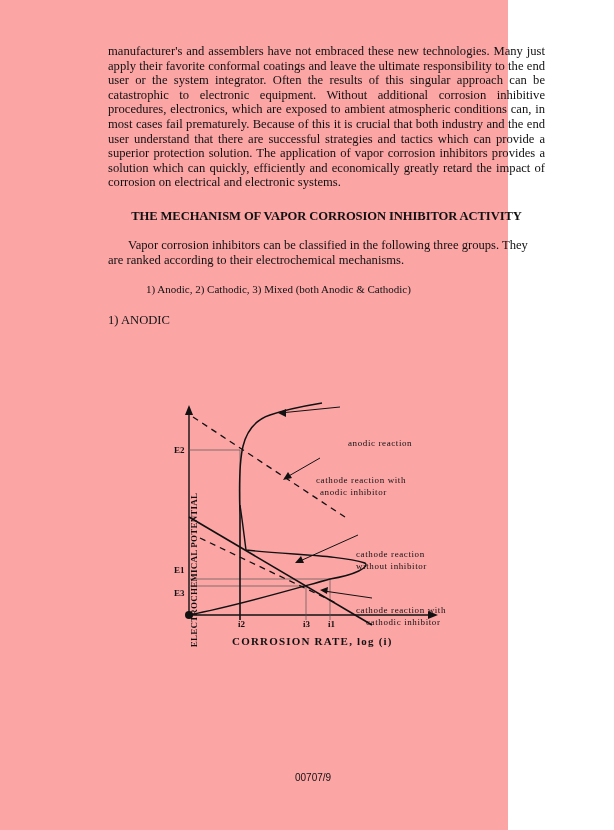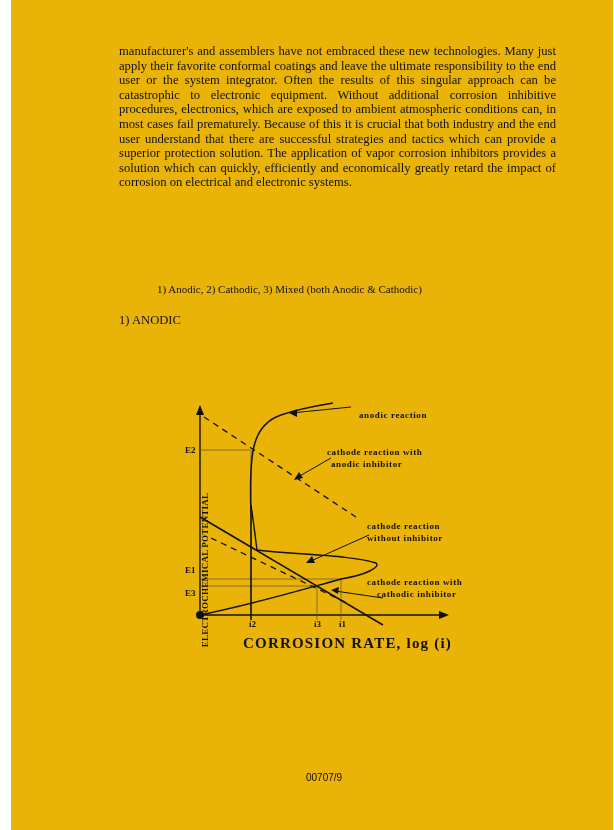--- a/index.html
+++ b/index.html
@@ -1,38 +1,40 @@
 <!DOCTYPE html>
 <html><head>
 <meta charset="utf-8">
 <style>
   html,body{margin:0;padding:0;background:#fff;}
   body{width:614px;height:830px;position:relative;overflow:hidden;font-family:"Liberation Serif","DejaVu Serif",serif;color:#111;}
-  .page{position:absolute;left:11px;top:0;width:602px;height:830px;background:#eab308;}
+  .page{position:absolute;left:0;top:0;width:508px;height:830px;background:#fca5a5;}
   .para{position:absolute;left:108px;width:437px;font-size:12.6px;line-height:14.6px;text-align:justify;}
   .p1{top:44px;}
   .heading{position:absolute;left:108px;width:437px;top:209px;font-weight:bold;font-size:12.6px;text-align:center;letter-spacing:-0.1px;}
   .p2{top:238px;text-indent:20px;text-align:left;}
   .list{position:absolute;left:146px;top:283px;font-size:11px;}
   .sub{position:absolute;left:108px;top:313px;font-size:12.6px;}
   .p3{top:343px;text-indent:20px;}
   .fig{position:absolute;left:140px;top:395px;width:340px;height:260px;}
   .fig svg{position:absolute;left:0;top:0;}
   .ylabel{position:absolute;left:-66px;top:170px;width:240px;transform:rotate(-90deg);transform-origin:center;font-weight:bold;font-size:9px;letter-spacing:0.2px;text-align:center;}
-  .lbl{position:absolute;font-weight:bold;font-size:9px;letter-spacing:0.6px;white-space:nowrap;}
+  .lbl{position:absolute;font-weight:normal;font-size:9px;letter-spacing:0.6px;white-space:nowrap;margin-top:28px;}
   .tick{position:absolute;font-size:9px;font-weight:bold;}
-  .xlabel{position:absolute;left:92px;top:240px;font-weight:bold;font-size:15px;letter-spacing:1.2px;}
+  .xlabel{position:absolute;left:92px;top:240px;font-weight:bold;font-size:11px;letter-spacing:1.2px;}
   .caption{position:absolute;left:108px;top:690px;font-style:italic;font-size:10px;}
   .pagenum{position:absolute;left:295px;top:772px;font-family:"Liberation Sans","DejaVu Sans",sans-serif;font-size:10px;}
 </style>
 </head>
 <body>
 
 <div class="page">
   <div class="para p1">manufacturer's and assemblers have not embraced these new technologies.  Many just apply their favorite conformal coatings and leave the ultimate responsibility to the end user or the system integrator.  Often the results of this singular approach can be catastrophic to electronic equipment.  Without additional corrosion inhibitive procedures, electronics, which are exposed to ambient atmospheric conditions can, in most cases fail prematurely.  Because of this it is crucial that both industry and the end user understand that there are successful strategies and tactics which can provide a superior protection solution.  The application of vapor corrosion inhibitors provides a solution which can quickly, efficiently and economically greatly retard the impact of corrosion on electrical and electronic systems.</div>
+  <div class="heading">THE MECHANISM OF VAPOR CORROSION INHIBITOR ACTIVITY</div>
+  <div class="para p2">Vapor corrosion inhibitors can be classified in the following three groups. They are ranked according to their electrochemical mechanisms.</div>
   <div class="list">1) Anodic, 2) Cathodic, 3) Mixed (both Anodic &amp; Cathodic)</div>
   <div class="sub">1)  ANODIC</div>
 
   <div class="fig">
     <svg width="340" height="260" viewBox="0 0 340 260">
 
       <line x1="49" y1="220" x2="49" y2="16" stroke="#111" stroke-width="1.4"></line>
       <polygon points="45,20 49,10 53,20" fill="#111"></polygon>
       <line x1="49" y1="220" x2="292" y2="220" stroke="#111" stroke-width="1.4"></line>
       <polygon points="288,216 298,220 288,224" fill="#111"></polygon>

